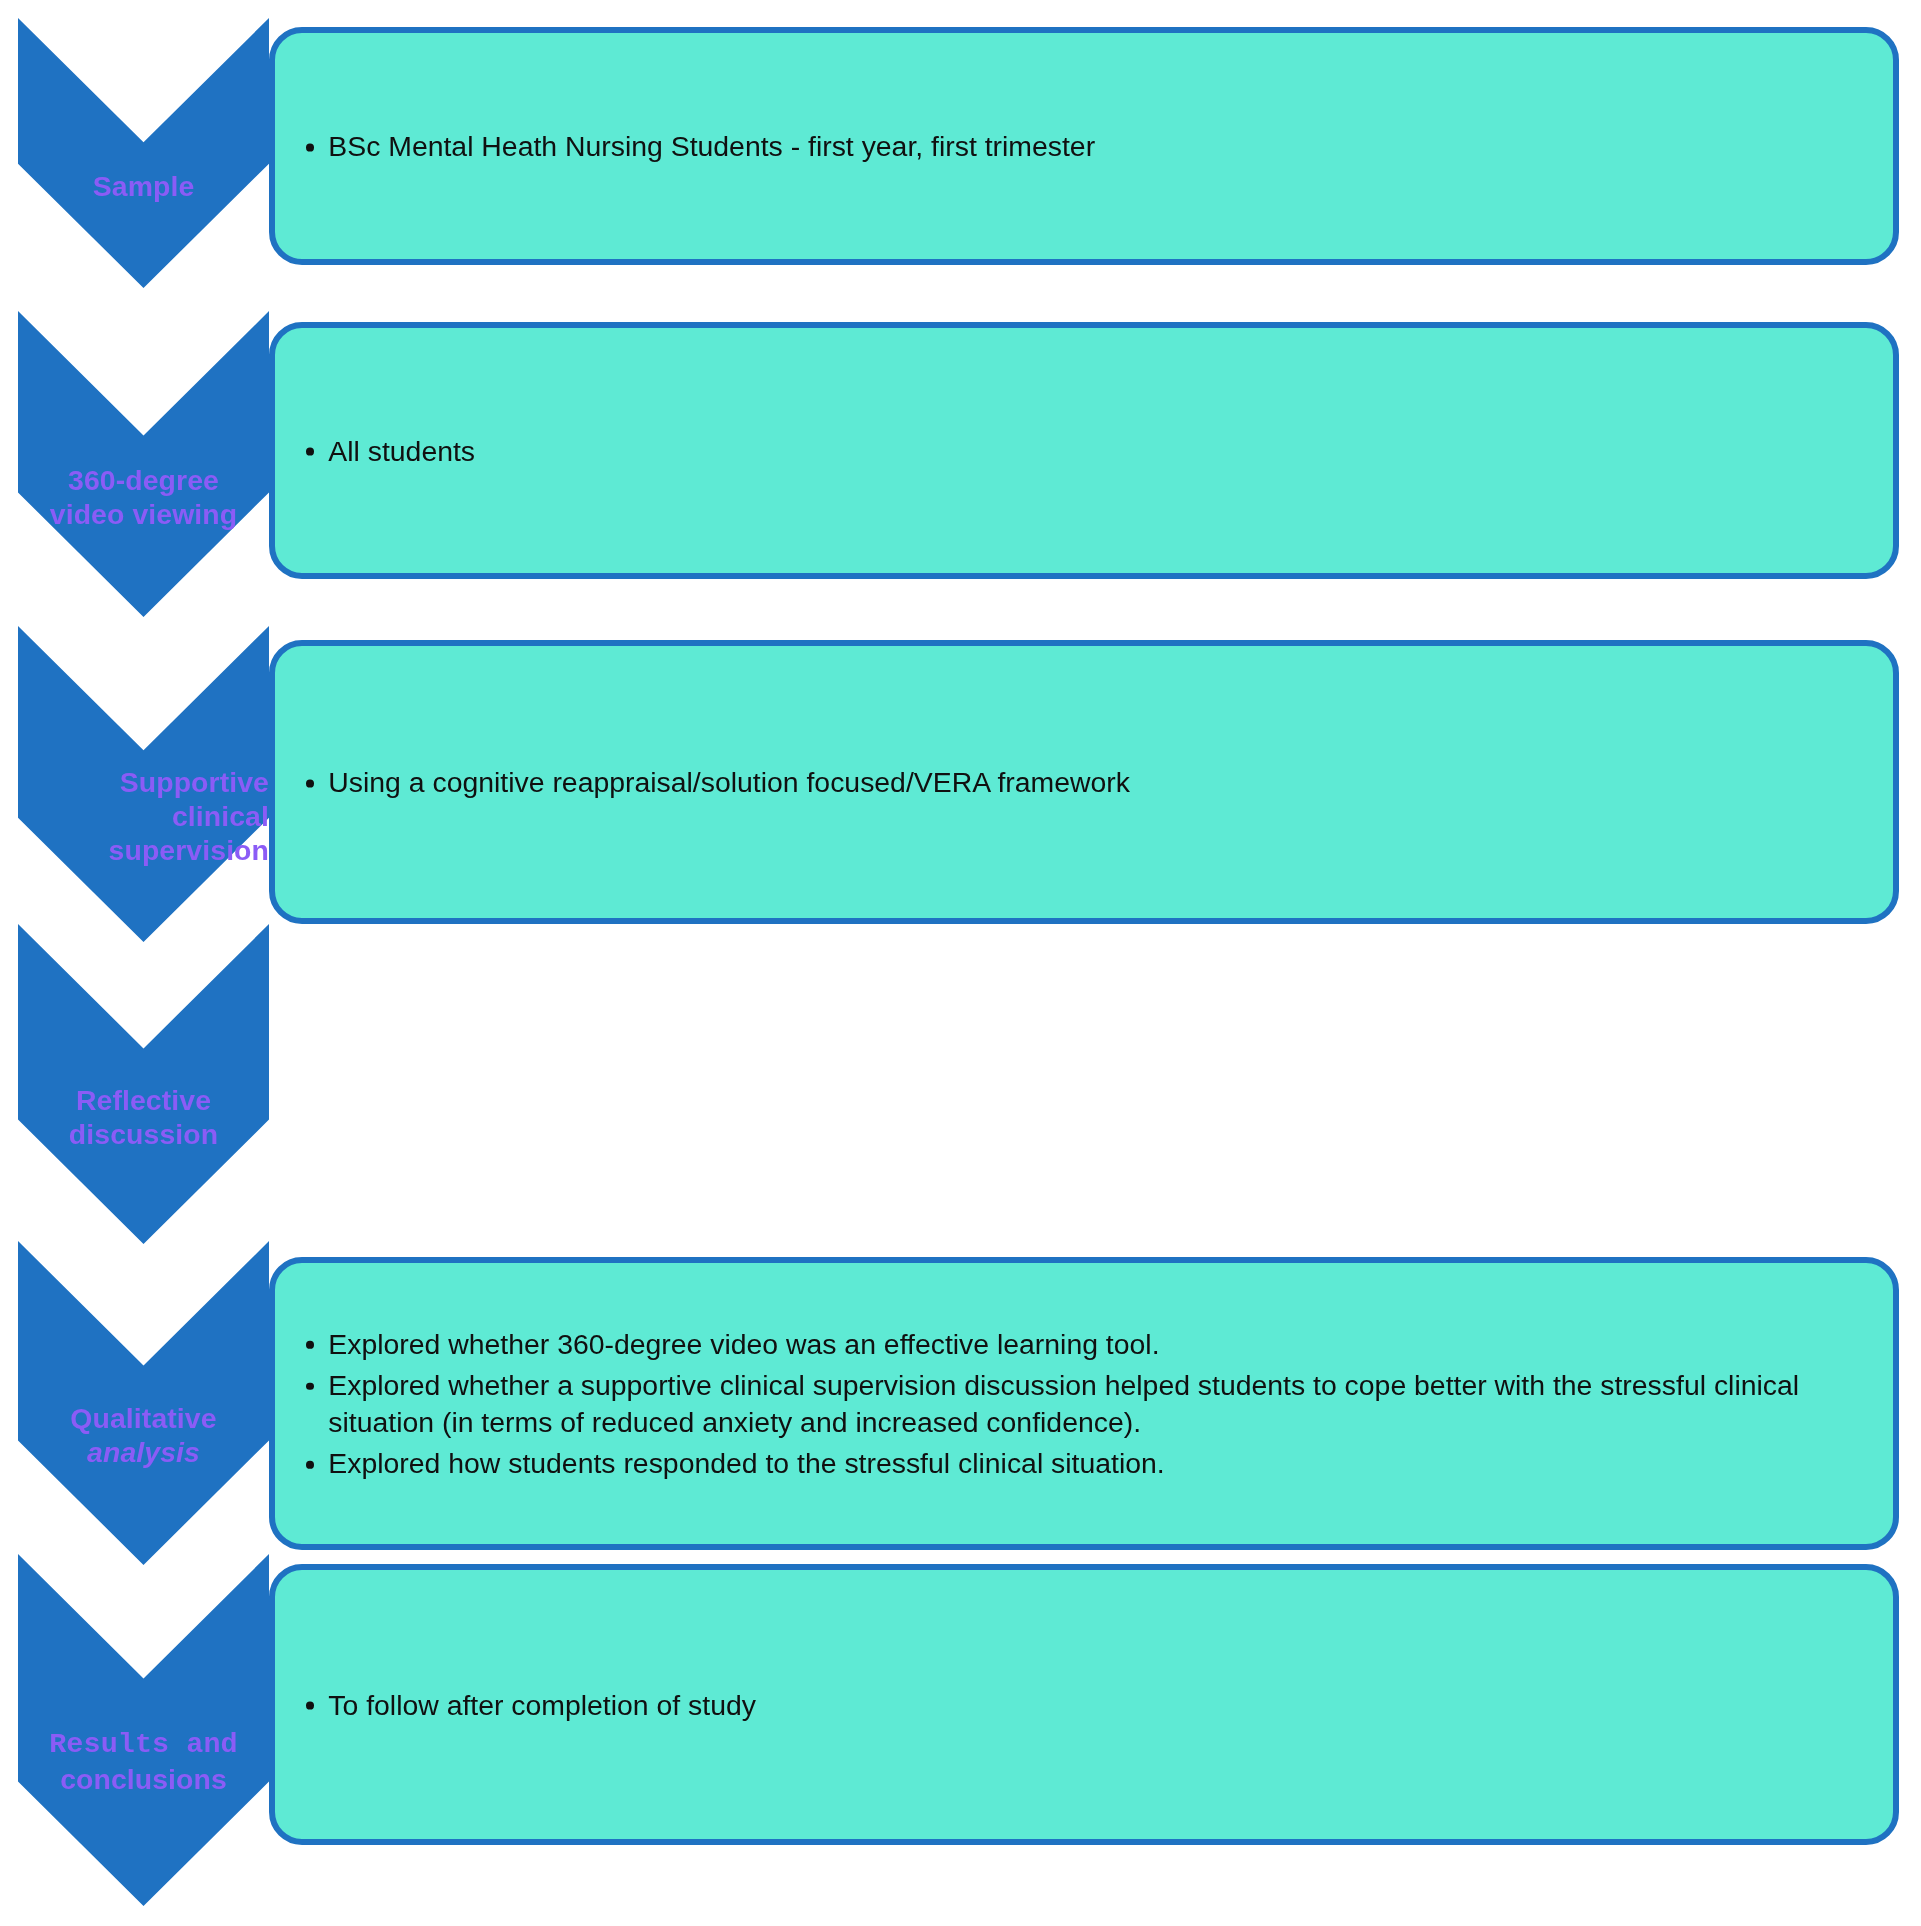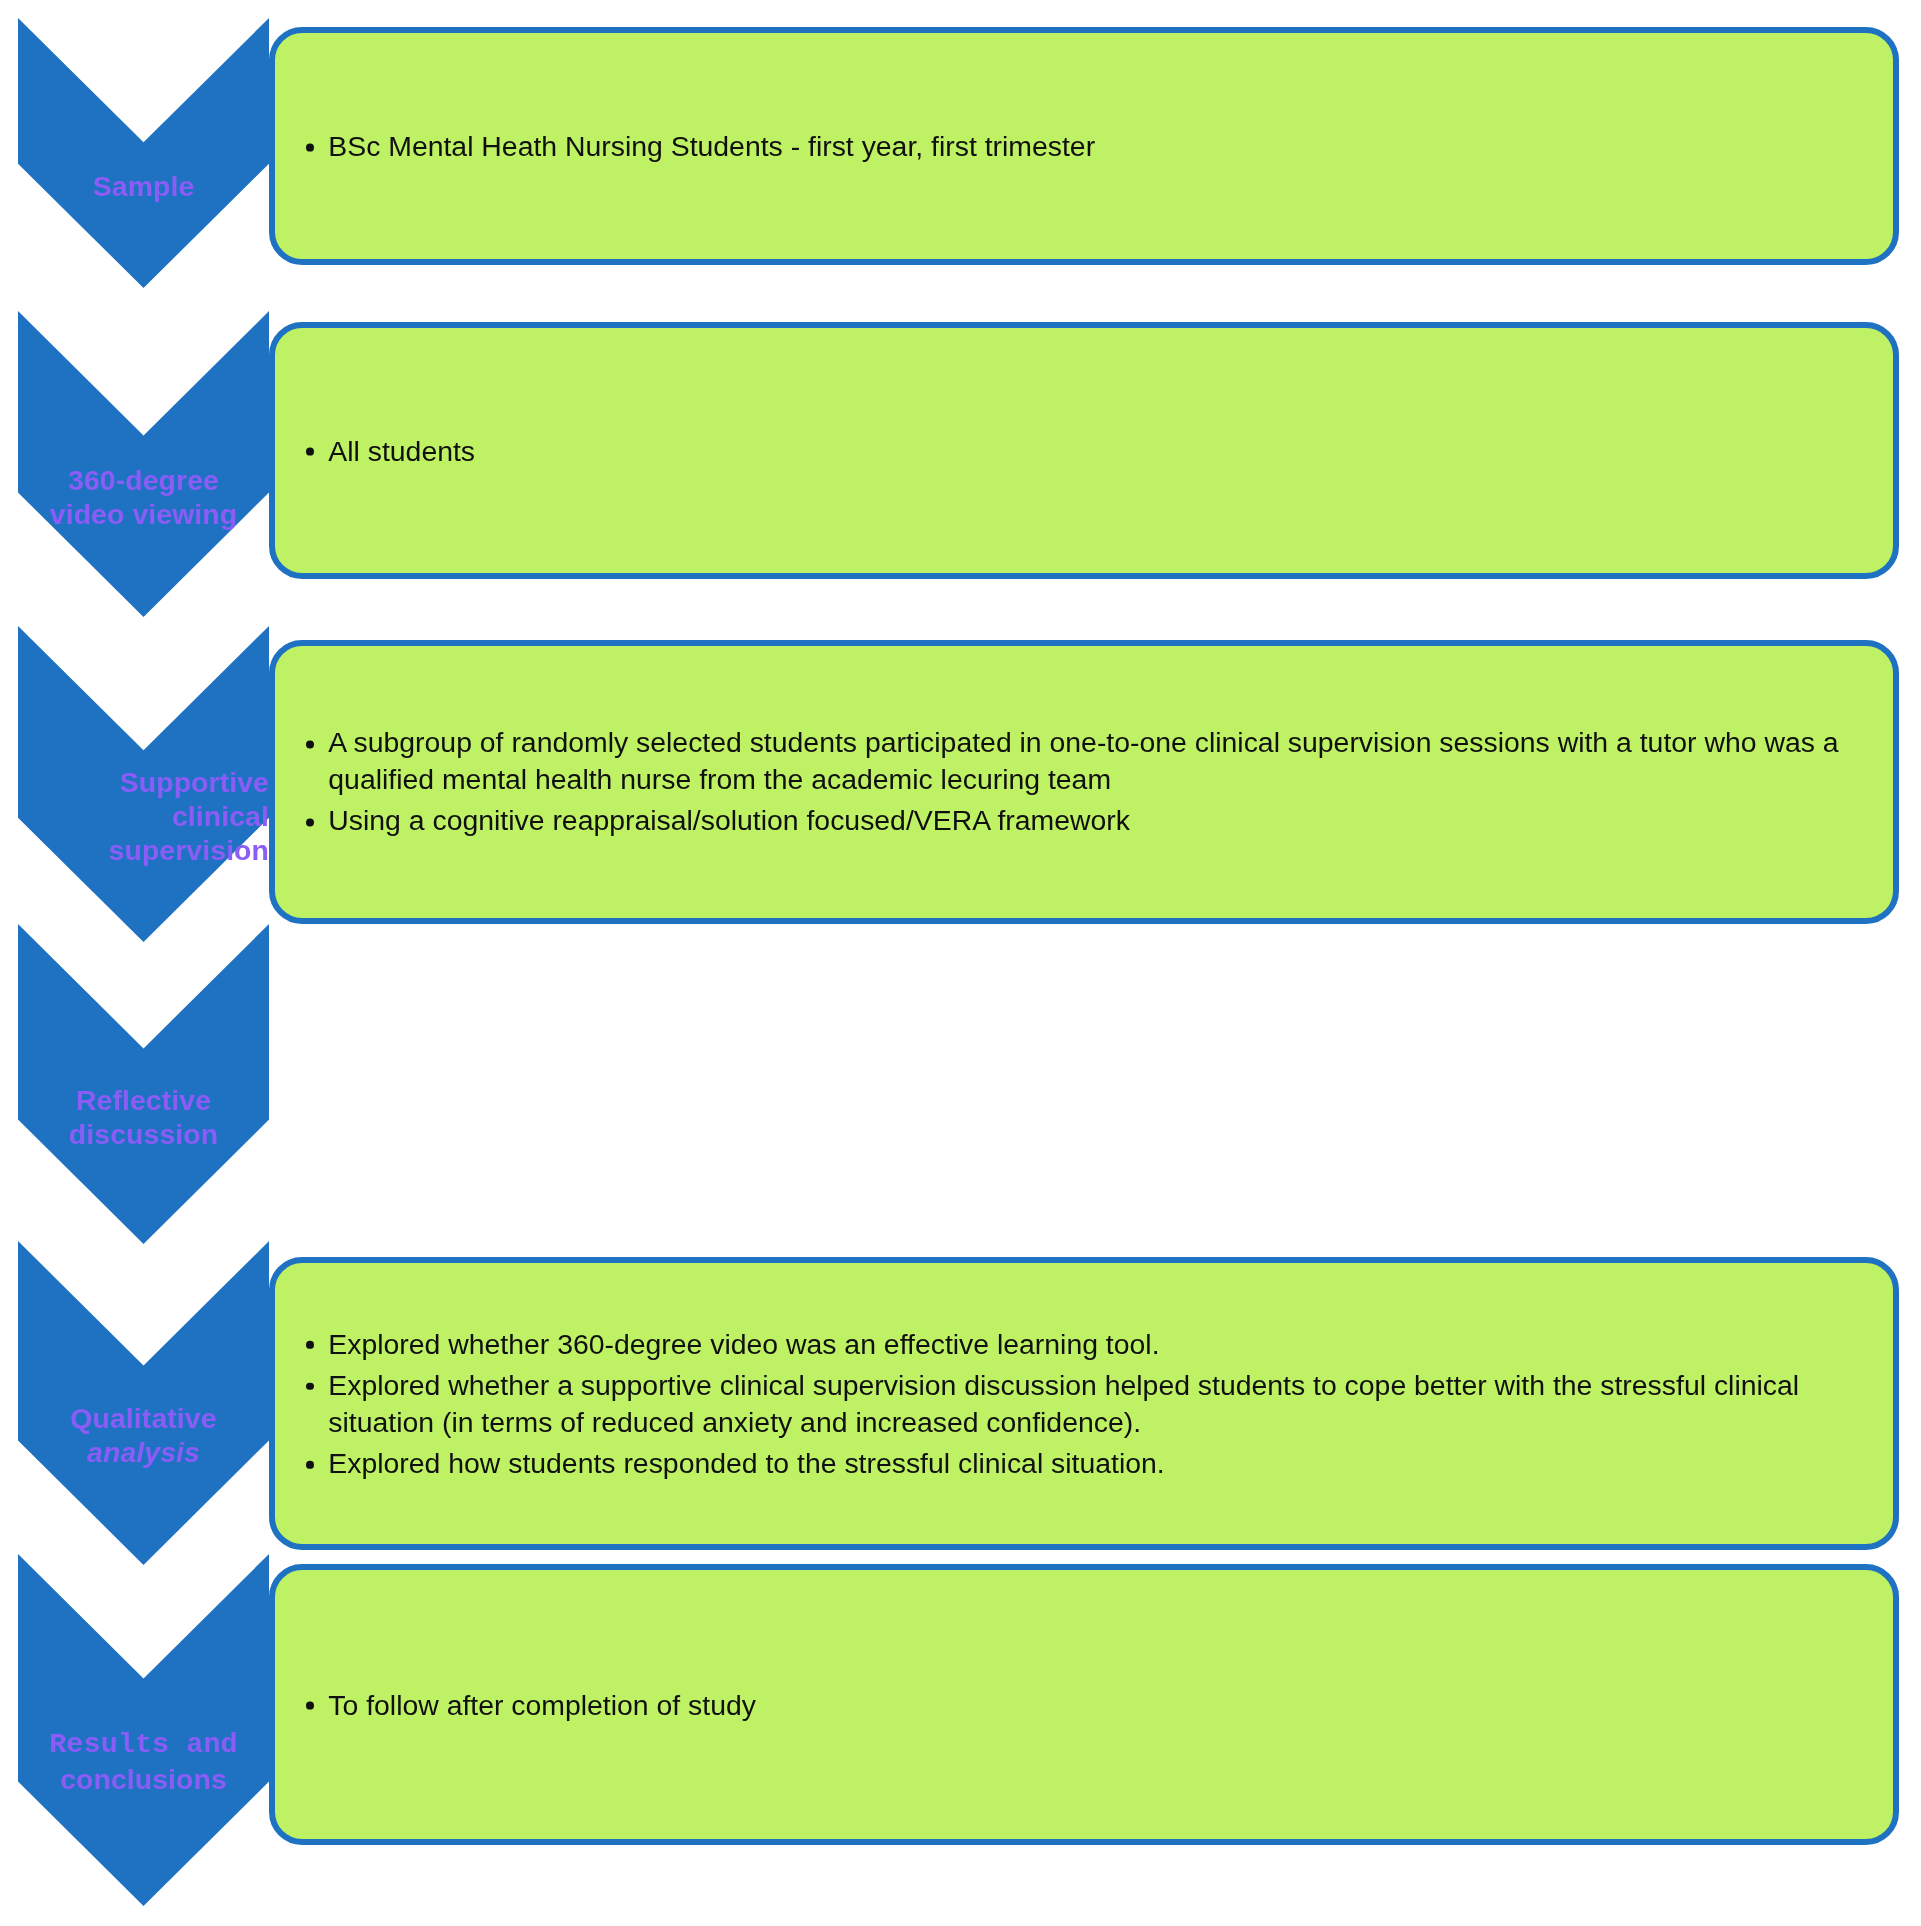--- a/index.html
+++ b/index.html
@@ -45,21 +45,21 @@
     letter-spacing: 0.1px;
     z-index: 3;
   }
 
   
   .content-box {
     position: absolute;
     left: 269px;
     width: 1630px;
     box-sizing: border-box;
-    background: #bef264;
+    background: #5eead4;
     border: 6.4px solid #1F72C2;
     border-radius: 33px;
     z-index: 2;
   }
 
   .bullet-list {
     position: absolute;
     left: 21.3px;
     right: 25.6px;
     top: 50%;
@@ -126,21 +126,20 @@
         <polygon points="0,0 176.5,175 353,0 353,270 176.5,445 0,270" fill="#1F72C2"></polygon>
       </svg>
     </div>
     <div class="chevron-label" style="top: 765px; height: 102px; text-align: right;">
       <div style="height: 34px; line-height: 34px;">Supportive</div>
       <div style="height: 34px; line-height: 34px;">clinical</div>
       <div style="height: 34px; line-height: 34px;">supervision</div>
     </div>
     <div class="content-box" style="top: 640px; height: 284px;">
       <ul class="bullet-list">
-        <li class="bullet-item"><span class="bullet-dot"></span><span>A subgroup of randomly selected students participated in one-to-one clinical supervision sessions with a tutor who was a qualified mental health nurse from the academic lecuring team</span></li>
         <li class="bullet-item"><span class="bullet-dot"></span><span>Using a cognitive reappraisal/solution focused/VERA framework</span></li>
       </ul>
     </div>
     <div class="chevron" style="top: 924px; height: 320px;">
       <svg viewBox="0 0 353 450" preserveAspectRatio="none">
         <polygon points="0,0 176.5,175 353,0 353,275 176.5,450 0,275" fill="#1F72C2"></polygon>
       </svg>
     </div>
     <div class="chevron-label" style="top: 1083px; height: 68px;">
       <div style="height: 34px; line-height: 34px;">Reflective</div>

